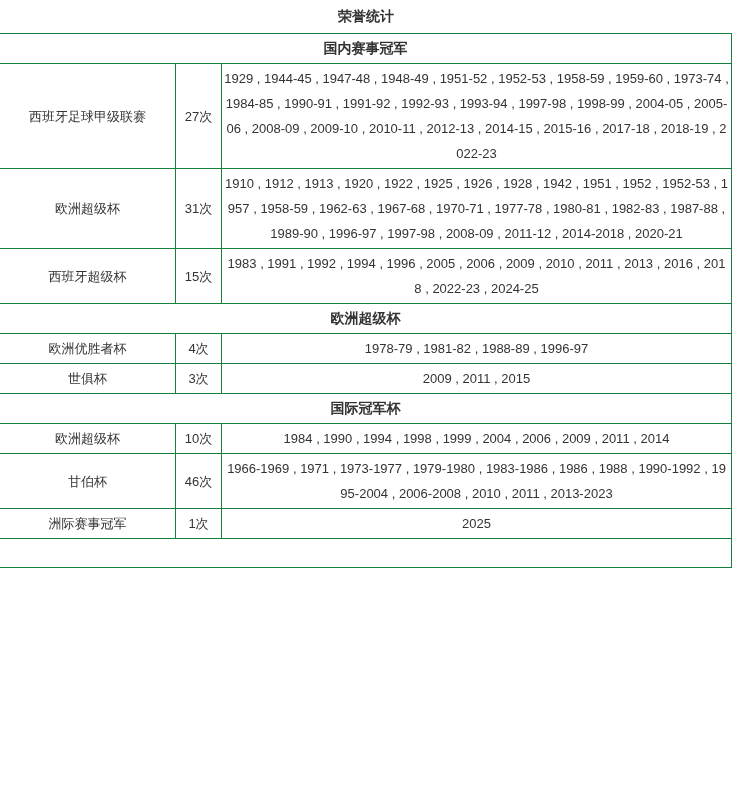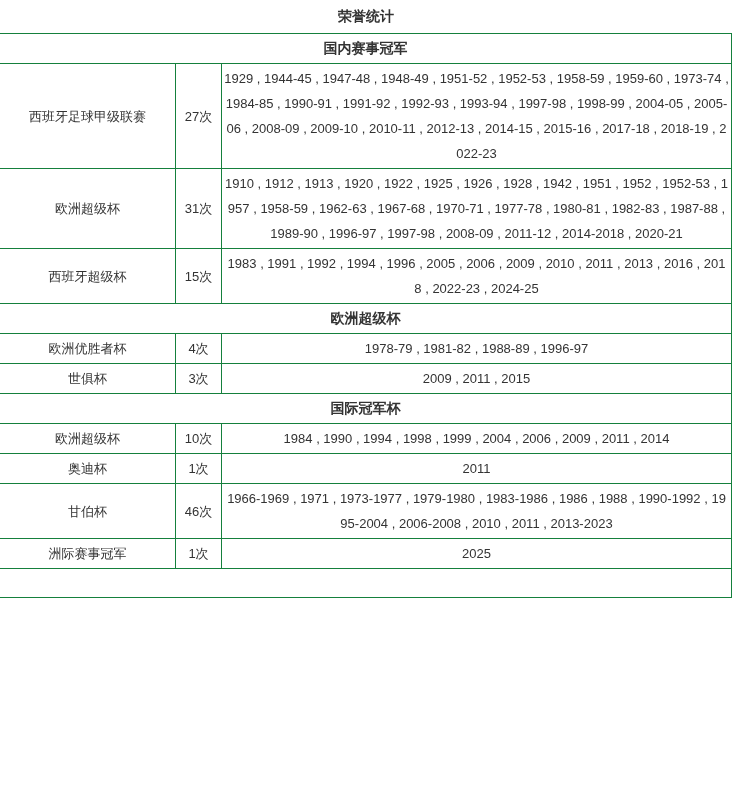--- a/index.html
+++ b/index.html
@@ -97,25 +97,20 @@
         </tr>
         <tr>
           <td colspan="3" class="section-cell">国际冠军杯</td>
         </tr>
         <tr>
           <td class="name-cell">欧洲超级杯</td>
           <td class="count-cell">10次</td>
           <td class="years-cell">1984 , 1990 , 1994 , 1998 , 1999 , 2004 , 2006 , 2009 , 2011 , 2014</td>
         </tr>
         <tr>
-          <td class="name-cell">奥迪杯</td>
-          <td class="count-cell">1次</td>
-          <td class="years-cell">2011</td>
-        </tr>
-        <tr>
           <td class="name-cell">甘伯杯</td>
           <td class="count-cell">46次</td>
           <td class="years-cell">1966-1969 , 1971 , 1973-1977 , 1979-1980 , 1983-1986 , 1986 , 1988 , 1990-1992 , 1995-2004 , 2006-2008 , 2010 , 2011 , 2013-2023</td>
         </tr>
         <tr>
           <td class="name-cell">洲际赛事冠军</td>
           <td class="count-cell">1次</td>
           <td class="years-cell">2025</td>
         </tr>
         <tr>

